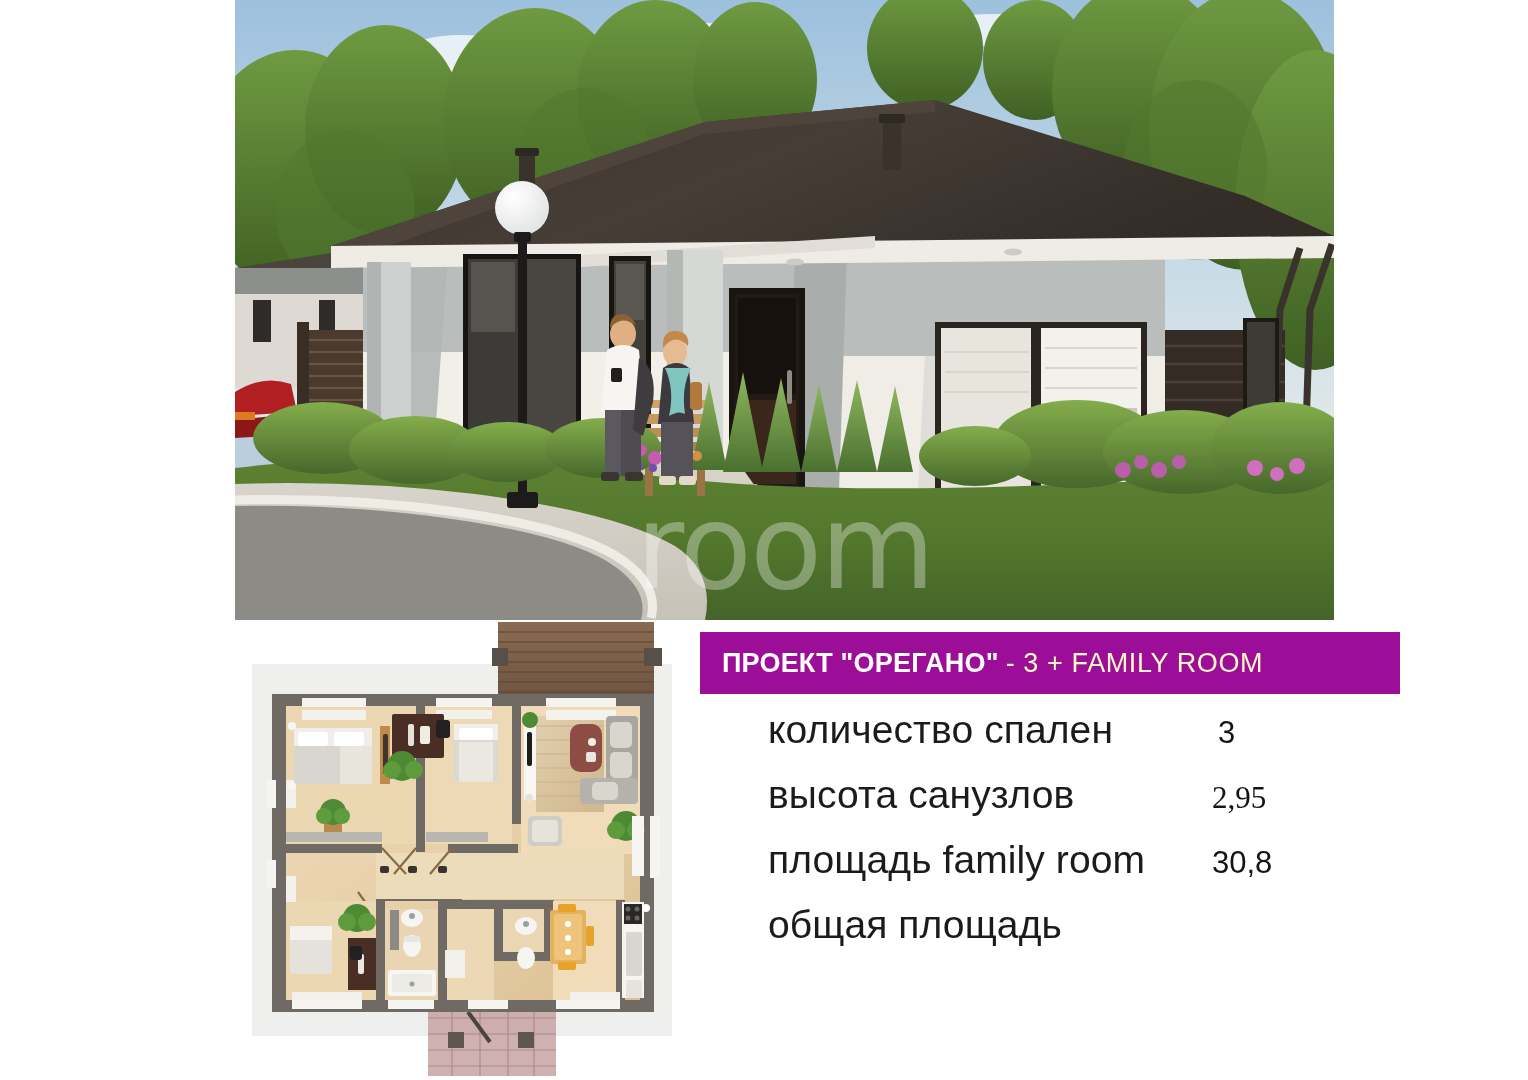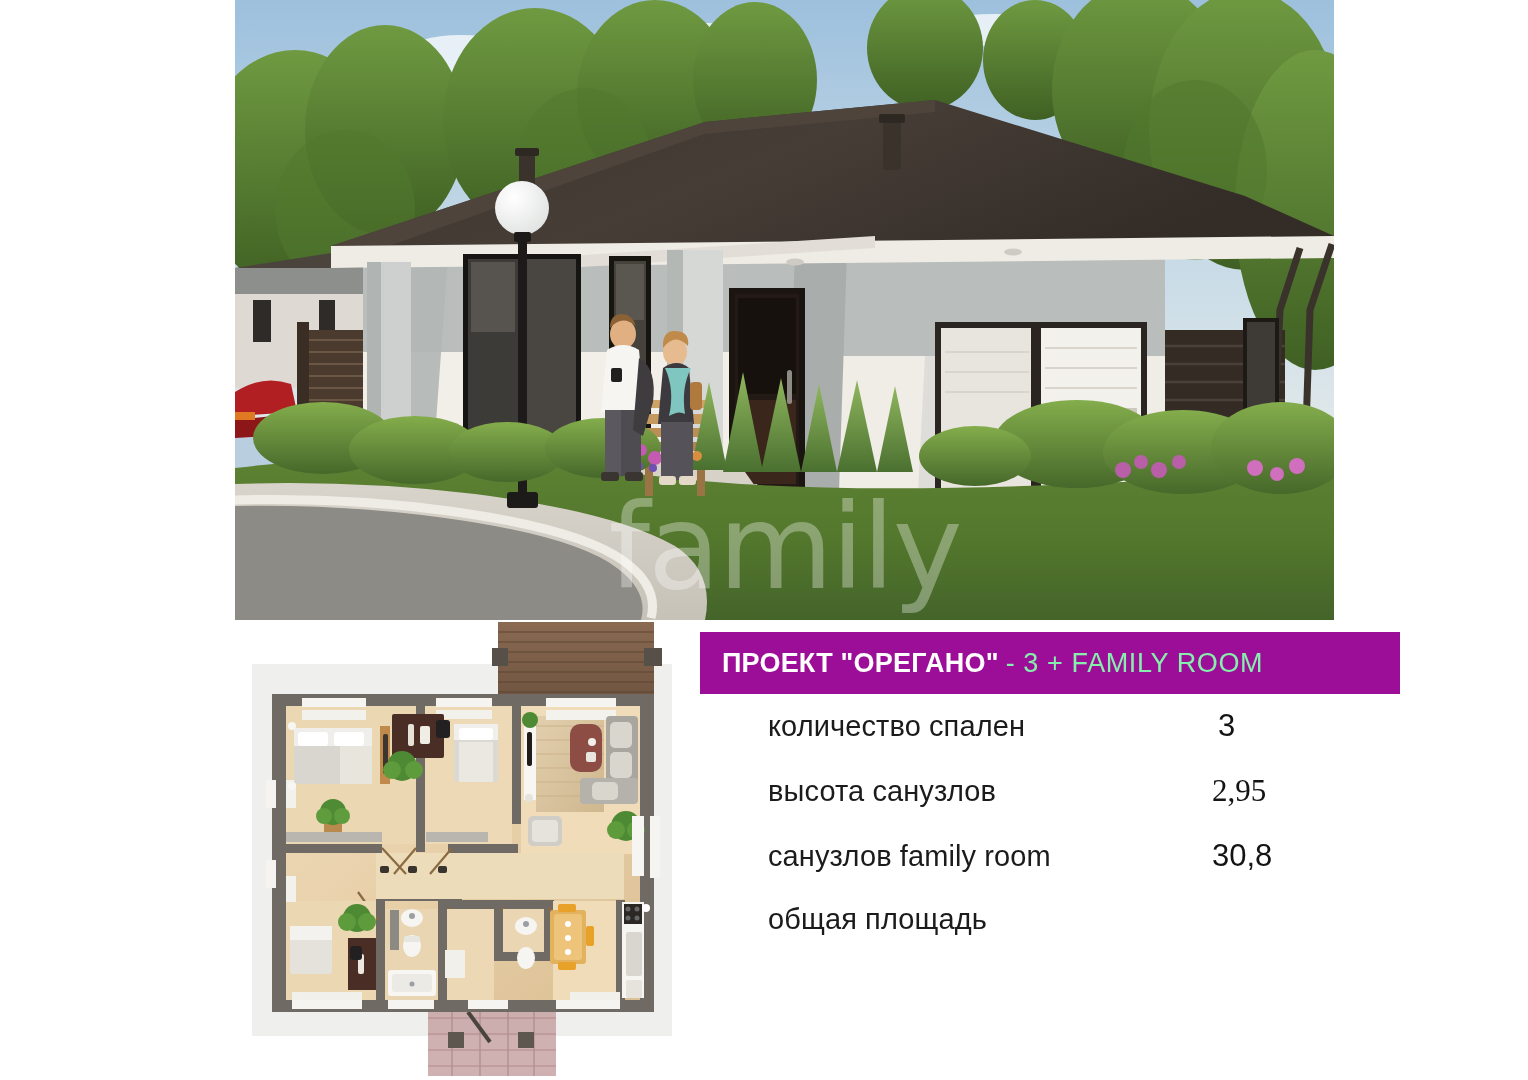--- a/index.html
+++ b/index.html
@@ -44,34 +44,34 @@
     display:flex; align-items:center;
     padding-left:22px;
     white-space:nowrap;
     overflow:hidden;
   }
   .title-strong{
     color:#ffffff; font-weight:700; font-size:27px;
     letter-spacing:0.2px;
   }
   .title-light{
-    color:#86efac; font-weight:300; font-size:27px;
+    color:#fef9c3; font-weight:300; font-size:27px;
     letter-spacing:0.6px; margin-left:7px;
   }
 
   .spec-table{
     margin-top:14px;
     width:660px;
   }
   .spec-row{
     display:flex; align-items:baseline;
     height:65px;
   }
   .spec-label{
-    font-size:29px; color:#1b1b1b; font-weight:400;
+    font-size:39px; color:#1b1b1b; font-weight:400;
     padding-left:68px; flex:0 0 470px;
     letter-spacing:0.1px;
   }
   .spec-value{
     font-size:31px; color:#141414; font-weight:400;
     flex:1 1 auto; text-align:left; padding-left:0;
   }
   .spec-row.r1 .spec-value{ padding-left:48px; }
   .spec-row.r2 .spec-value{ padding-left:48px; }
   .spec-row.r3 .spec-value{ padding-left:42px;font-family:Liberation Serif, serif; }
@@ -372,21 +372,21 @@
         <path d="M428 368 q14 -10 26 0 l5 56 -36 0 z" fill="#3d3a3f"></path>
         <path d="M430 368 q10 22 4 48 q10 -6 16 -2 q-4 -26 6 -46 z" fill="#7fc6c1"></path>
         <rect x="426" y="422" width="32" height="58" fill="#56525a"></rect>
         <rect x="455" y="382" width="12" height="28" rx="4" fill="#b07a3e"></rect>
         <rect x="424" y="476" width="17" height="9" rx="3" fill="#e4d8c6"></rect>
         <rect x="444" y="476" width="17" height="9" rx="3" fill="#e4d8c6"></rect>
       </g>
     </g>
   </svg>
 
-  <div class="watermark">family</div>
+  <div class="watermark">room</div>
 </div>
 
 <div class="plan-wrap">
   <svg class="plan-svg" viewBox="0 0 460 460" preserveAspectRatio="xMidYMid meet">
     <defs>
       <linearGradient id="floorG" x1="0" y1="0" x2="1" y2="1">
         <stop offset="0%" stop-color="#f0dcbb"></stop>
         <stop offset="50%" stop-color="#e7cfa8"></stop>
         <stop offset="100%" stop-color="#dcc094"></stop>
       </linearGradient>
@@ -668,21 +668,21 @@
       <span class="spec-value">3</span>
     </div>
 
 
     <div class="spec-row r3">
       <span class="spec-label">высота санузлов</span>
       <span class="spec-value">2,95</span>
     </div>
 
     <div class="spec-row r4">
-      <span class="spec-label">санузлов family room</span>
+      <span class="spec-label">площадь family room</span>
       <span class="spec-value">30,8</span>
     </div>
 
     <div class="spec-row r5">
       <span class="spec-label">общая площадь</span>
     </div>
 
   </div>
 </div>
 

